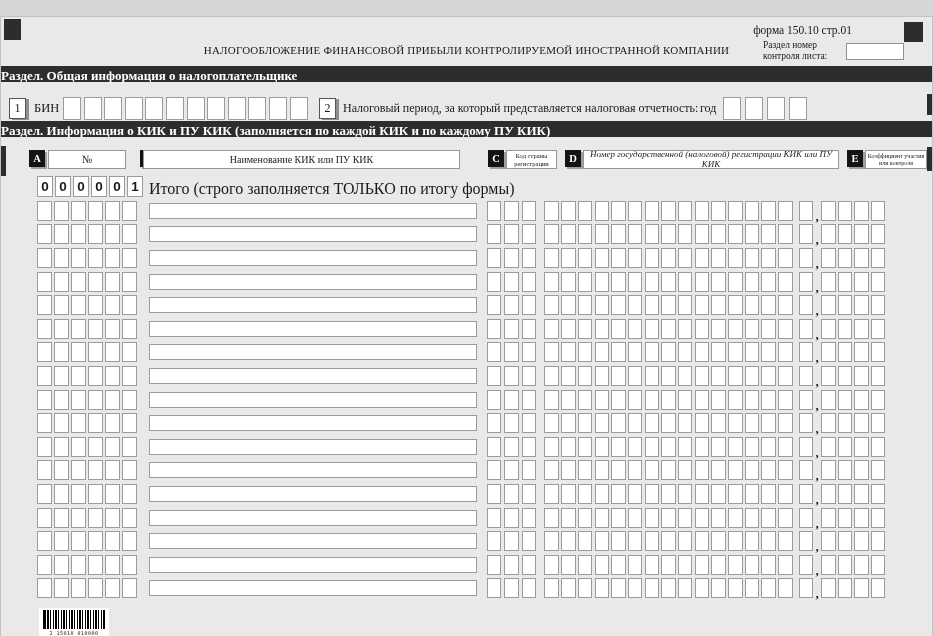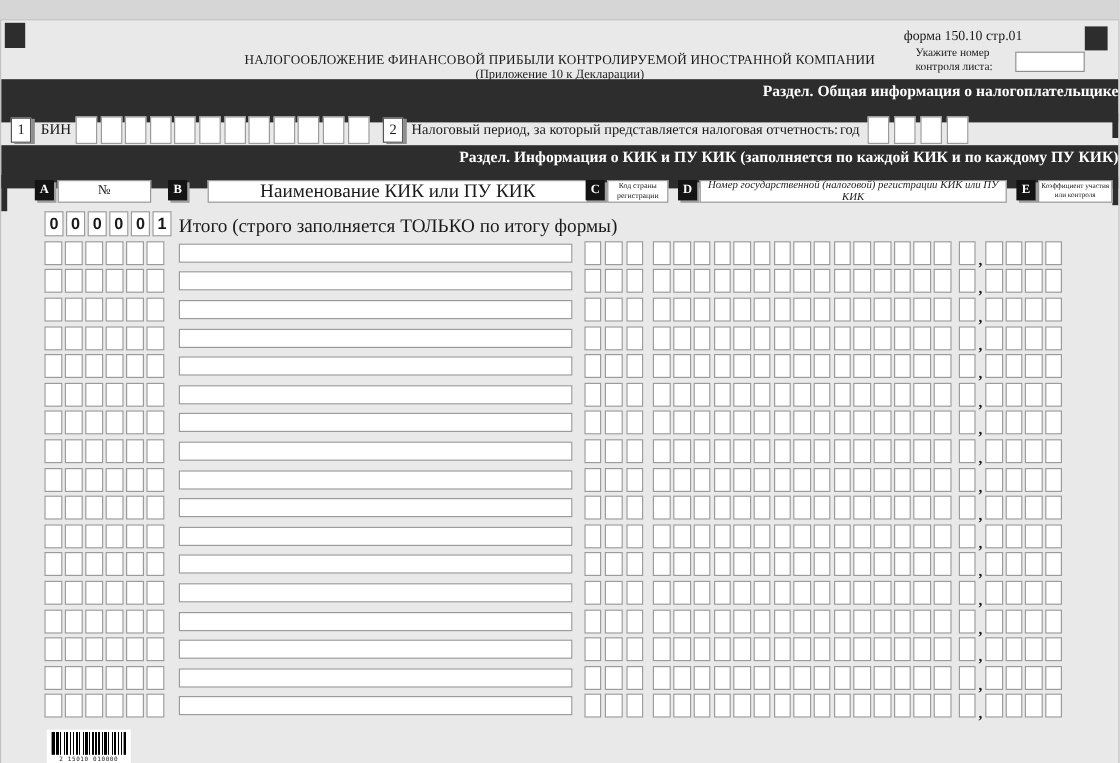--- a/index.html
+++ b/index.html
@@ -19,21 +19,21 @@
 
   .form-ref { position:absolute; top:7px; right:80px; font-size:11.5px; }
   .sheet-label { position:absolute; left:762px; top:23px; font-size:9.5px; line-height:1.2; }
   .sheet-input { position:absolute; top:26px; right:28px; width:56px; height:15px;
                  background:#fff; border:1px solid #8f8f8f; }
 
   .title-main { position:absolute; top:27px; left:0; right:0; text-align:center; font-size:11px; letter-spacing:.2px; }
   .title-sub  { position:absolute; top:40px; left:0; right:0; text-align:center; font-size:10.5px; }
 
   .bar { position:absolute; left:0; right:0; background:#2d2d2d; color:#fff;
-         text-align:right; font-weight:bold; font-size:13px; height:36px; line-height:20px; }
+         text-align:left; font-weight:bold; font-size:13px; height:16px; line-height:20px; }
   .bar1 { top:49px; } .bar2 { top:104px; }
 
   
   .fields { position:absolute; top:79px; left:0; right:0; height:26px; }
   .badge-num { position:absolute; width:15px; height:19px; background:#fff; border:1px solid #555;
                text-align:center; font-size:12px; line-height:19px; box-shadow:3px 1px 0 #8e8e8e; }
   .badge-1 { left:8px; top:2px; } .badge-2 { left:318px; top:2px; }
   .lab-bin { position:absolute; left:33px; top:5px; font-size:12.5px; }
   .lab-period { position:absolute; left:342px; top:5px; font-size:12px; }
   .lab-year { position:absolute; left:699px; top:5px; font-size:12px;text-align:center; }
@@ -44,21 +44,21 @@
   .bin-cells .cellbox, .year-cells .cellbox { width:16px; height:21px; }
 
   
   .colhead { position:absolute; top:131px; left:0; right:0; height:24px; }
   .badge-letter { position:absolute; width:16px; height:17px; background:#141414; color:#fff;
                   text-align:center; font-size:10.5px; font-weight:bold; line-height:17px;
                   box-shadow:2px 2px 0 #9f9f9f; }
   .hdr-box { position:absolute; background:#fff; border:1px solid #979797; height:17px;
              display:flex; flex-direction:column; justify-content:center; text-align:center; line-height:1.1; }
   .bl-a { left:28px; top:2px; }  .hb-a { left:47px;  top:2px; width:76px;  font-size:11px; }
-  .bl-b { left:139px; top:2px; } .hb-b { left:172px; top:2px; width:315px; font-size:16px; }
+  .bl-b { left:139px; top:2px; } .hb-b { left:142px; top:2px; width:315px; font-size:10px; }
   .bl-c { left:487px; top:2px; } .hb-c { left:505px; top:2px; width:49px;  font-size:6.5px; }
   .bl-d { left:564px; top:2px; } .hb-d { left:582px; top:2px; width:254px; font-size:9px;font-style:italic; }
   .bl-e { left:846px; top:2px; } .hb-e { left:864px; top:2px; width:60px;  font-size:6px; }
 
   
   .total-row { position:absolute; top:159px; left:0; right:0; height:22px; }
   .total-digits { position:absolute; left:36px; top:0; display:flex; gap:2px; }
   .total-digits .cellbox { width:14px; height:19px; text-align:center;
         font-family:"Liberation Sans", sans-serif; font-weight:bold; font-size:13.5px; line-height:19px; }
   .total-label { position:absolute; left:148px; top:4px; font-size:16px; }
@@ -91,27 +91,26 @@
 <div class="page">
 
   <div class="corner tl"></div>
   <div class="corner tr"></div>
   <div class="tick tick-r1"></div>
   <div class="tick tick-r2"></div>
   <div class="tick tick-l1"></div>
 
   <div class="form-ref">форма 150.10  стр.01</div>
   <div class="sheet-label">
-    <span>Укажите номер</span><br>
+    <span>Раздел номер</span><br>
     <span>контроля листа:</span>
   </div>
   <div class="sheet-input"></div>
 
   <div class="title-main">НАЛОГООБЛОЖЕНИЕ ФИНАНСОВОЙ ПРИБЫЛИ КОНТРОЛИРУЕМОЙ ИНОСТРАННОЙ КОМПАНИИ</div>
-  <div class="title-sub">(Приложение 10 к Декларации)</div>
 
   <div class="bar bar1">Раздел. Общая информация о налогоплательщике</div>
 
   <div class="fields">
     <div class="badge-num badge-1">1</div>
     <div class="lab-bin">БИН</div>
     <div class="bin-cells">
         <div class="cellbox"></div>
         <div class="cellbox"></div>
         <div class="cellbox"></div>

